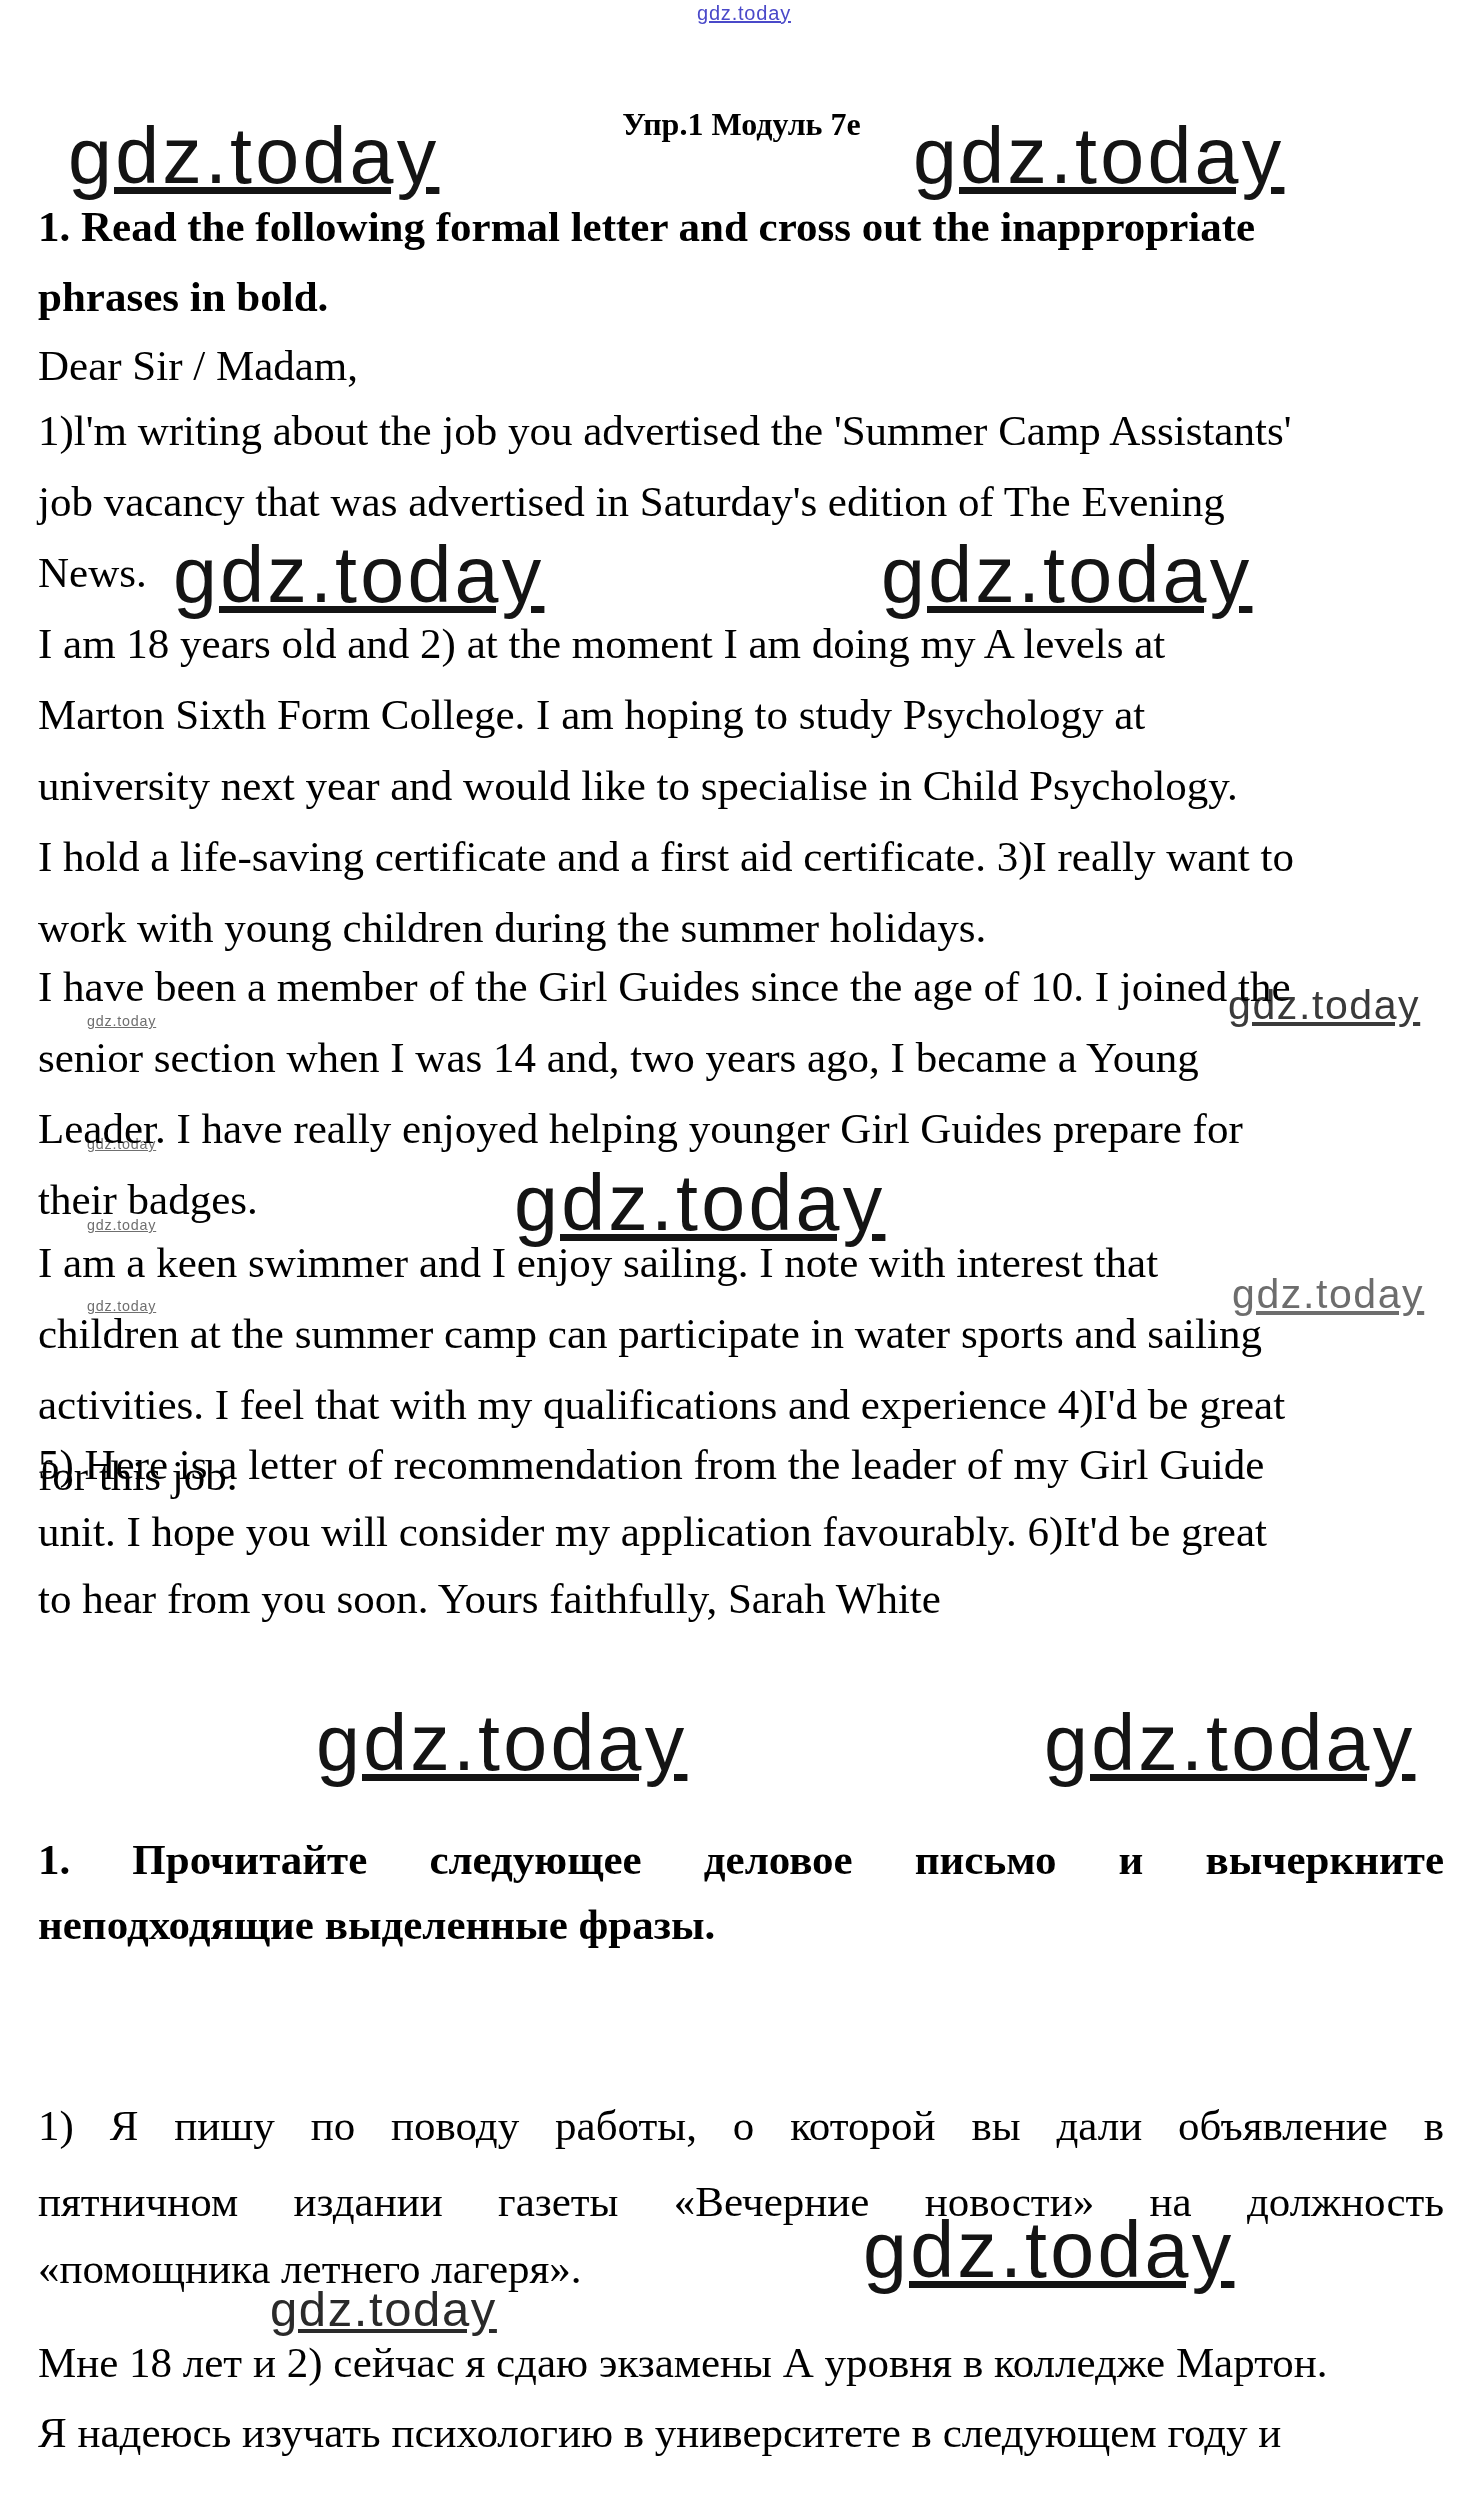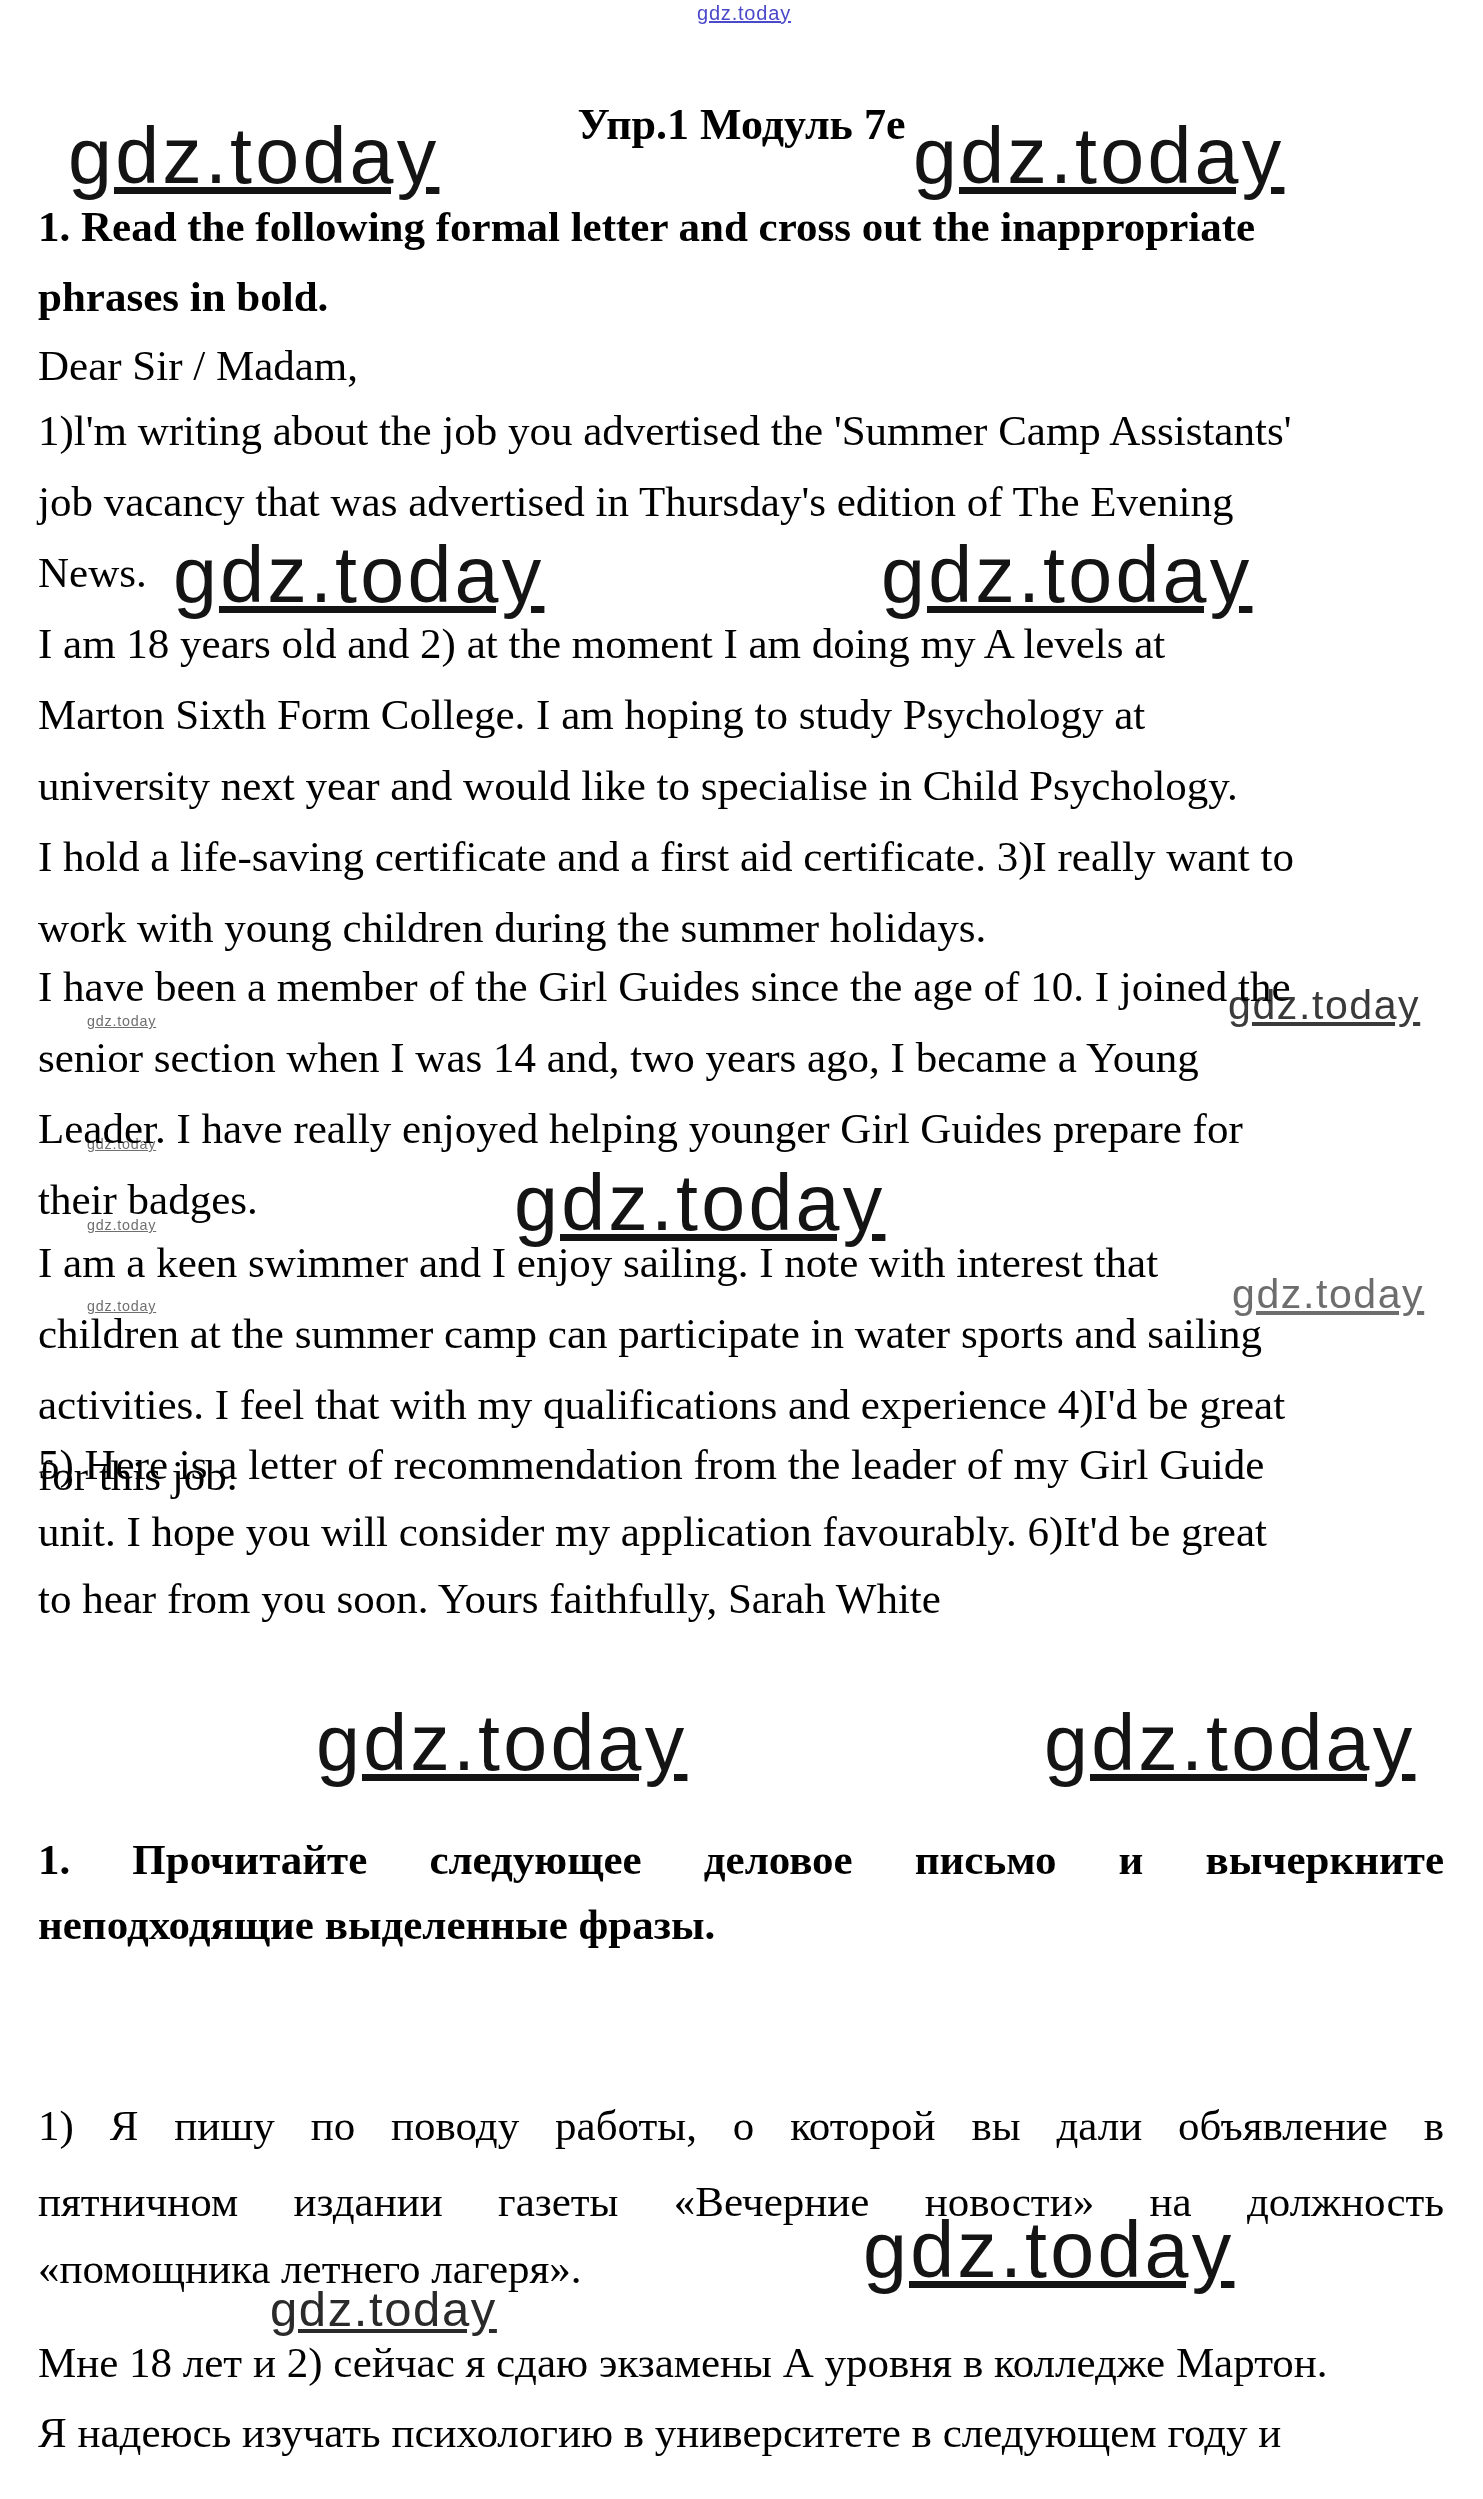--- a/index.html
+++ b/index.html
@@ -69,28 +69,28 @@
 
   <div class="wm wm-med" style="left:1232px;top:1271px;color:#6d6d6d;">gdz.today</div>
   <div class="wm wm-tiny" style="left:87px;top:1298px;">gdz.today</div>
 
   <div class="wm wm-big" style="left:316px;top:1697px;">gdz.today</div>
   <div class="wm wm-big" style="left:1044px;top:1697px;">gdz.today</div>
 
   <div class="wm wm-big" style="left:863px;top:2204px;">gdz.today</div>
   <div class="wm wm-med2" style="left:270px;top:2281px;">gdz.today</div>
 
-  <div class="txt bold center" style="top:89px;font-size:44px;">Упр.1 Модуль 7е</div>
+  <div class="txt bold center" style="top:89px;font-size:32px;">Упр.1 Модуль 7е</div>
 
   <div class="txt bold" style="top:192px;line-height:70px;">1. Read the following formal letter and cross out the inappropriate
 phrases in bold.</div>
 
   <div class="txt" style="top:330px;">Dear Sir / Madam,</div>
   <div class="txt" style="top:395px;">1)l'm writing about the job you advertised the 'Summer Camp Assistants'
-job vacancy that was advertised in Thursday's edition of The Evening
+job vacancy that was advertised in Saturday's edition of The Evening
 News.</div>
   <div class="txt" style="top:608px;">I am 18 years old and 2) at the moment I am doing my A levels at
 Marton Sixth Form College. I am hoping to study Psychology at
 university next year and would like to specialise in Child Psychology.
 I hold a life-saving certificate and a first aid certificate. 3)I really want to
 work with young children during the summer holidays.</div>
   <div class="txt" style="top:951px;line-height:71px;">I have been a member of the Girl Guides since the age of 10. I joined the
 senior section when I was 14 and, two years ago, I became a Young
 Leader. I have really enjoyed helping younger Girl Guides prepare for
 their badges.</div>

